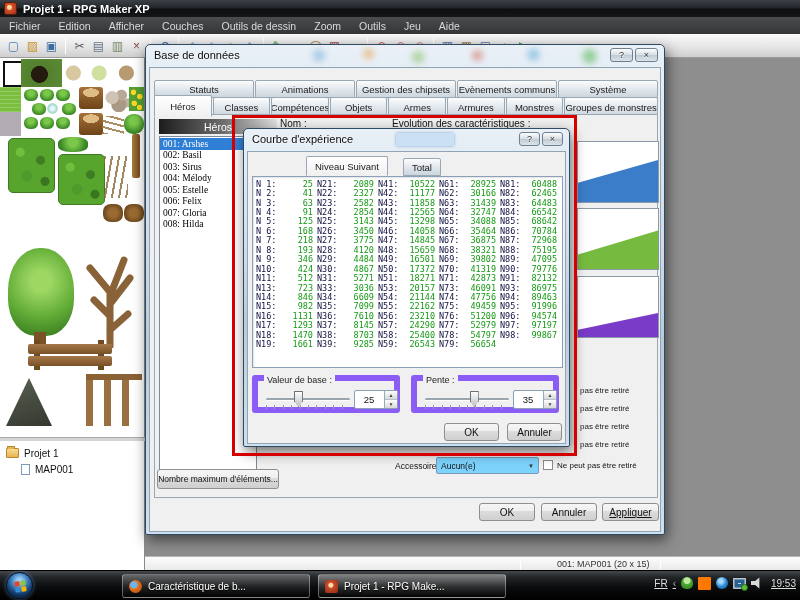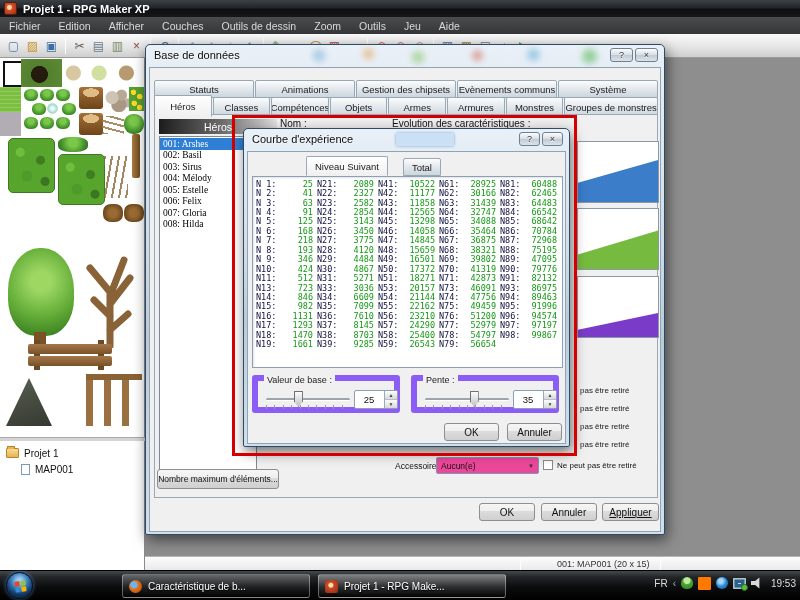--- a/index.html
+++ b/index.html
@@ -96,21 +96,21 @@
   .hero-item.selected{background:#2f7fd6;color:#fff;}
   #name-label{position:absolute;left:125px;top:3px;font-size:10px;color:#111;}
   #evo-label{position:absolute;left:237px;top:3px;font-size:10px;color:#111;}
   .chart{position:absolute;left:422px;width:82px;height:62px;background:#fff;border:1px solid #8a99a8;overflow:hidden;}
   .wedge{position:absolute;left:0;top:0;right:0;bottom:0;}
   .w0{clip-path:polygon(0 68%,100% 30%,100% 100%,0 100%);}
   .w1{clip-path:polygon(0 76%,100% 36%,100% 100%,0 100%);}
   .w2{clip-path:polygon(0 88%,100% 60%,100% 100%,0 100%);}
   .partial-cb{position:absolute;left:425px;font-size:8px;color:#1a1a1a;white-space:nowrap;}
   #acc-label{position:absolute;left:240px;top:346px;font-size:8.5px;color:#111;}
-  #acc-select{position:absolute;left:281px;top:342px;width:103px;height:17px;background:#ec4899;
+  #acc-select{position:absolute;left:281px;top:342px;width:103px;height:17px;background:#7dd3fc;
     border:1px solid #7a99b8;border-radius:2px;font-size:8.5px;color:#111;display:flex;align-items:center;padding-left:4px;}
   #acc-select .arr{position:absolute;right:4px;top:5px;font-size:6px;color:#333;}
   .vcheck{position:absolute;width:10px;height:10px;background:#fff;border:1px solid #8a8a8a;}
   #acc-check{left:388px;top:345px;}
   #acc-cb-label{position:absolute;left:402px;top:346px;font-size:8px;color:#111;white-space:nowrap;}
   #max-items-btn{left:2px;top:354px;width:122px;height:20px;font-size:8.5px;}
   #db-ok{left:329px;top:435px;width:56px;height:18px;}
   #db-cancel{left:391px;top:435px;width:56px;height:18px;}
   #db-apply{left:452px;top:435px;width:57px;height:18px;text-decoration:underline;}
 
@@ -162,21 +162,21 @@
     display:grid;grid-template-columns:5px 5px;grid-template-rows:5px 5px;gap:1px;}
   #orb-flag span{border-radius:1px;}
   .task-btn{position:absolute;top:3px;width:188px;height:24px;border:1px solid rgba(255,255,255,.35);
     border-radius:3px;display:flex;align-items:center;gap:6px;padding-left:6px;
     background:linear-gradient(rgba(255,255,255,.28),rgba(255,255,255,.10) 50%,rgba(0,0,0,.25));
     color:#fff;font-size:10px;text-shadow:0 1px 1px #000;white-space:nowrap;overflow:hidden;}
   .task-btn.active{background:linear-gradient(rgba(255,255,255,.40),rgba(255,255,255,.16) 50%,rgba(0,0,0,.15));}
   .task-ico{width:13px;height:13px;flex:none;}
   .ico-firefox{border-radius:50%;background:radial-gradient(circle at 38% 38%,#6ab4f0 0 30%,#e8731a 34%,#a8480a);}
   .ico-rpgm{border-radius:2px;background:radial-gradient(circle at 45% 40%,#ffe0a8 0 2px,#cc4a2a 3px,#8a2812);}
-  #tray{position:absolute;right:4px;top:0;height:24px;display:flex;align-items:center;gap:5px;color:#ddd;font-size:10px;}
+  #tray{position:absolute;right:4px;top:0;height:24px;display:flex;align-items:center;gap:5px;color:#ddd;font-size:10px;text-decoration:underline;}
   .tray-dot{width:12px;height:12px;}
   #tray-green{border-radius:50% 50% 40% 40%;background:radial-gradient(circle at 50% 30%,#bfe8a0 0 3px,#4ca832 4px,#2c7a1c);}
   #tray-orange{width:13px;height:13px;background:#ff7900;border-radius:1px;}
   #tray-blue{border-radius:50%;background:radial-gradient(circle at 40% 35%,#a8d8f8 0 2px,#2a8ad8 50%,#14528a);}
   #net-ico{width:13px;height:11px;position:relative;background:#cfd8df;border-radius:1px;
     box-shadow:inset 0 0 0 1.5px #b8c2ca,inset 0 0 0 5px #2a628f;}
   #net-ico::after{content:"";position:absolute;right:-2px;bottom:-2px;width:5px;height:5px;border-radius:50%;
     background:#57c13a;border:1px solid #2a6a18;}
   #vol-ico{width:12px;height:12px;background:#d8d8d8;
     clip-path:polygon(0 33%,35% 33%,70% 5%,70% 95%,35% 67%,0 67%);}

